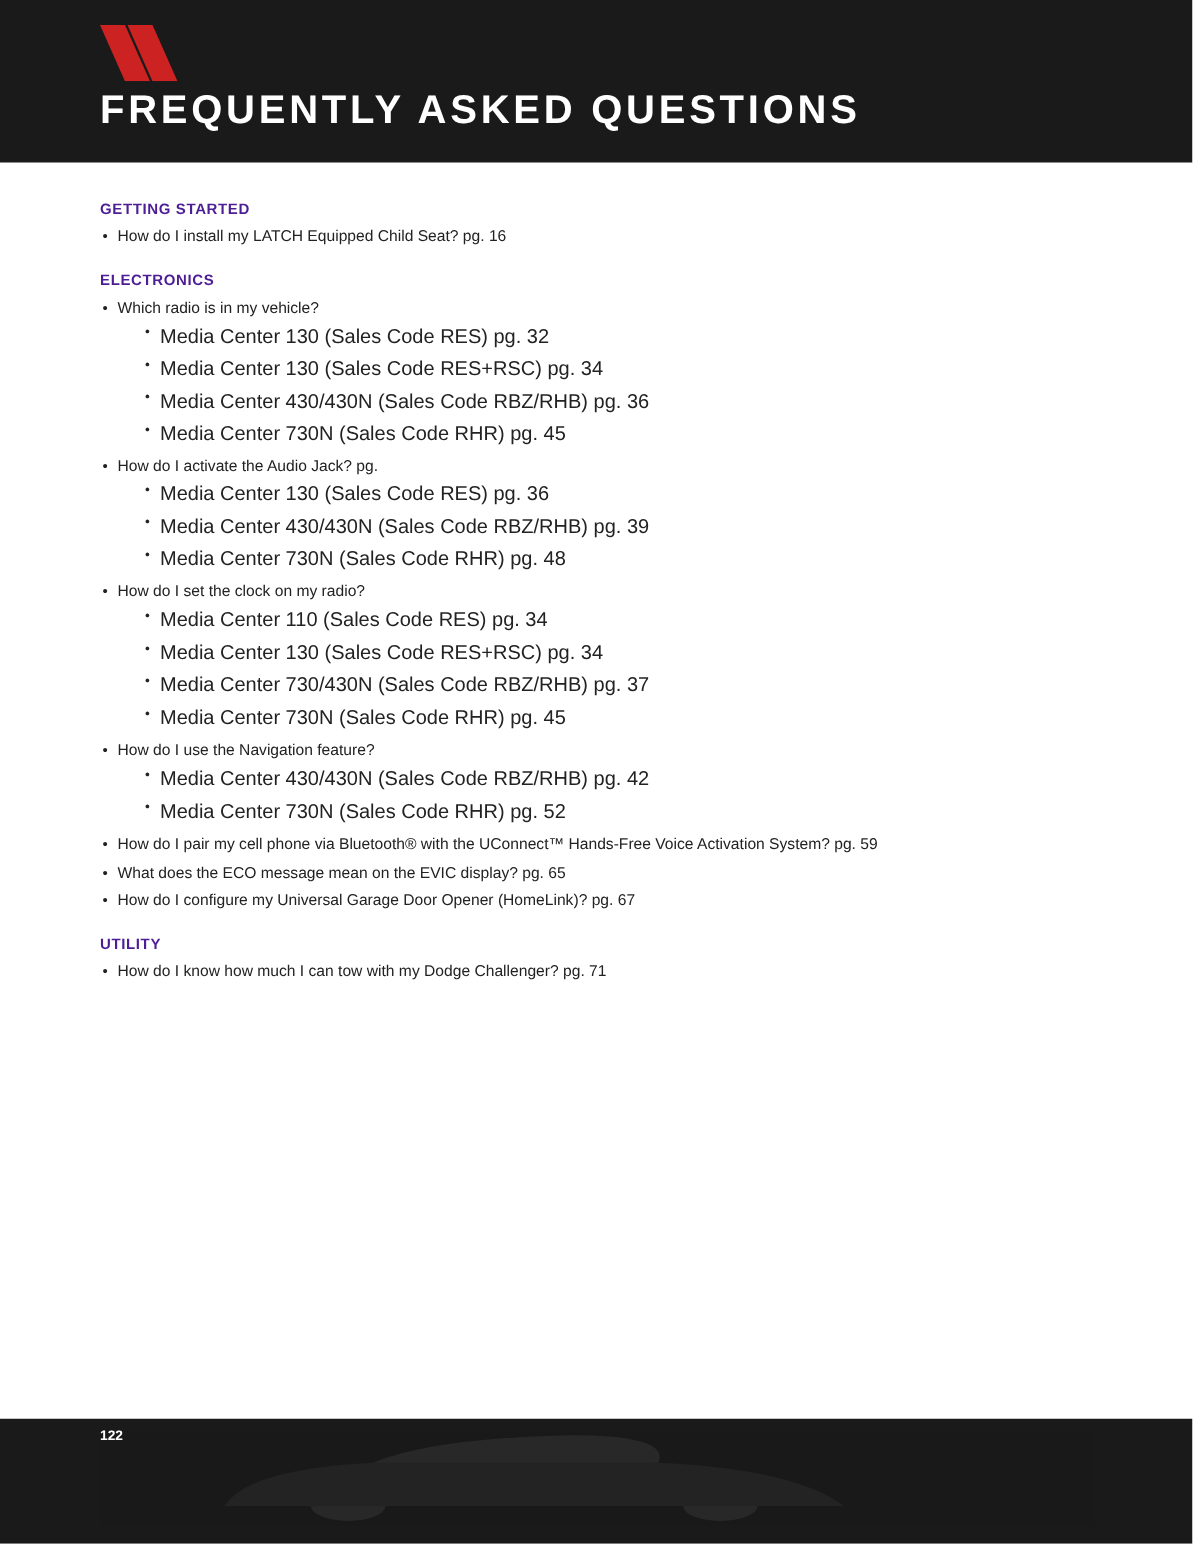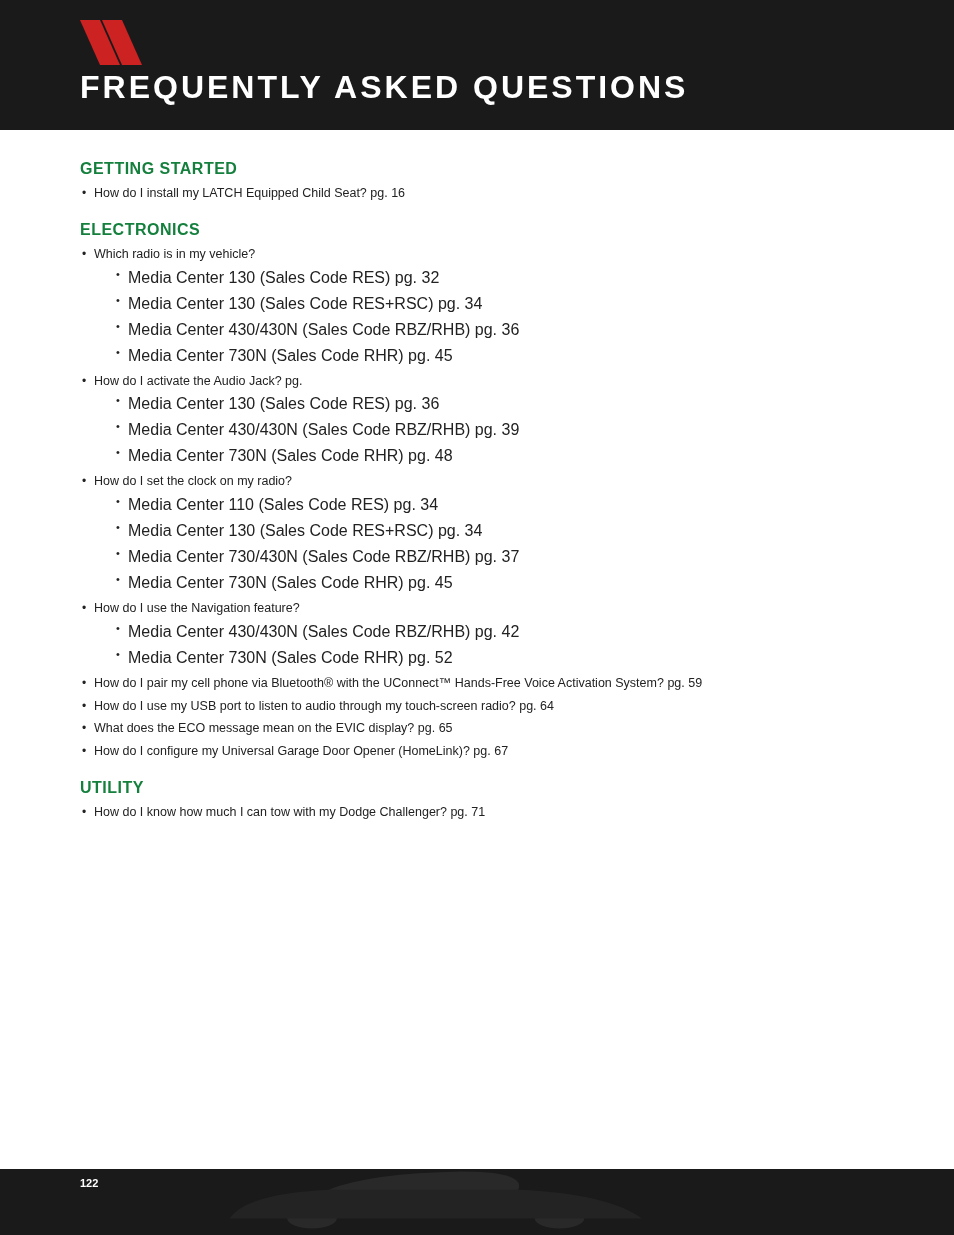--- a/index.html
+++ b/index.html
@@ -61,27 +61,27 @@
       font-family: Arial Black, Arial, sans-serif;
     }
 
     
     .main-content {
       padding: 0 80px;
       flex: 1;
     }
 
     .section-heading {
-      font-size: 16px;
+      font-size: 12px;
       font-weight: 900;
       letter-spacing: 0.5px;
       text-transform: uppercase;
       margin-bottom: 6px;
       margin-top: 18px;
-      color: #15803d;
+      color: #4c1d95;
     }
 
     .section-heading:first-child {
       margin-top: 0;
     }
 
     ul.faq-list {
       list-style: none;
       padding: 0;
       margin: 0 0 6px 0;
@@ -126,21 +126,21 @@
       left: 2px;
       top: 0;
       font-size: 11px;
       color: #222;
     }
 
     
     .footer-banner {
       background: #1a1a1a;
       width: 100%;
-      height: 66px;
+      height: 100px;
       margin-top: auto;
       display: flex;
       align-items: flex-start;
       padding: 8px 80px;
       position: relative;
       overflow: hidden;
     }
 
     .footer-page-num {
       color: #ffffff;
@@ -207,21 +207,20 @@
               <li>Media Center 110 (Sales Code RES) pg. 34</li>
               <li>Media Center 130 (Sales Code RES+RSC) pg. 34</li>
               <li>Media Center 730/430N (Sales Code RBZ/RHB) pg. 37</li>
               <li>Media Center 730N (Sales Code RHR) pg. 45</li>
             </ul></li>
           <li>How do I use the Navigation feature?<ul class="faq-sublist">
               <li>Media Center 430/430N (Sales Code RBZ/RHB) pg. 42</li>
               <li>Media Center 730N (Sales Code RHR) pg. 52</li>
             </ul></li>
           <li>How do I pair my cell phone via Bluetooth® with the UConnect™ Hands-Free Voice Activation System? pg. 59</li>
-          <li>How do I use my USB port to listen to audio through my touch-screen radio? pg. 64</li>
           <li>What does the ECO message mean on the EVIC display? pg. 65</li>
           <li>How do I configure my Universal Garage Door Opener (HomeLink)? pg. 67</li>
         </ul>
         <div class="section-heading">UTILITY</div>
         <ul class="faq-list">
           <li>How do I know how much I can tow with my Dodge Challenger? pg. 71</li>
         </ul>
       </div>
   </div>
 

